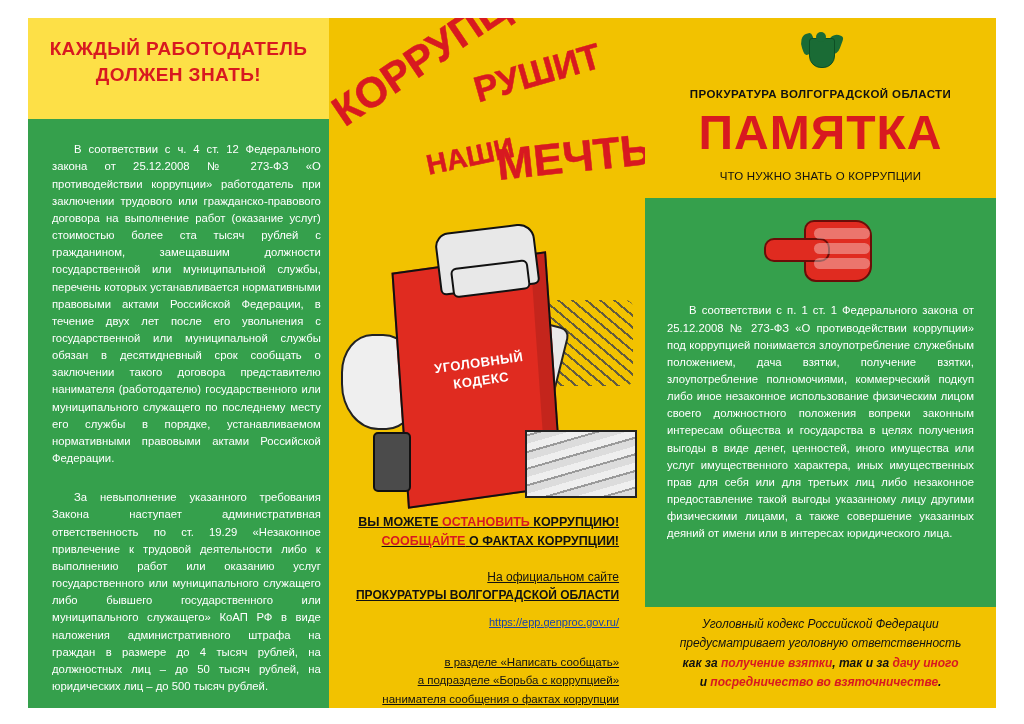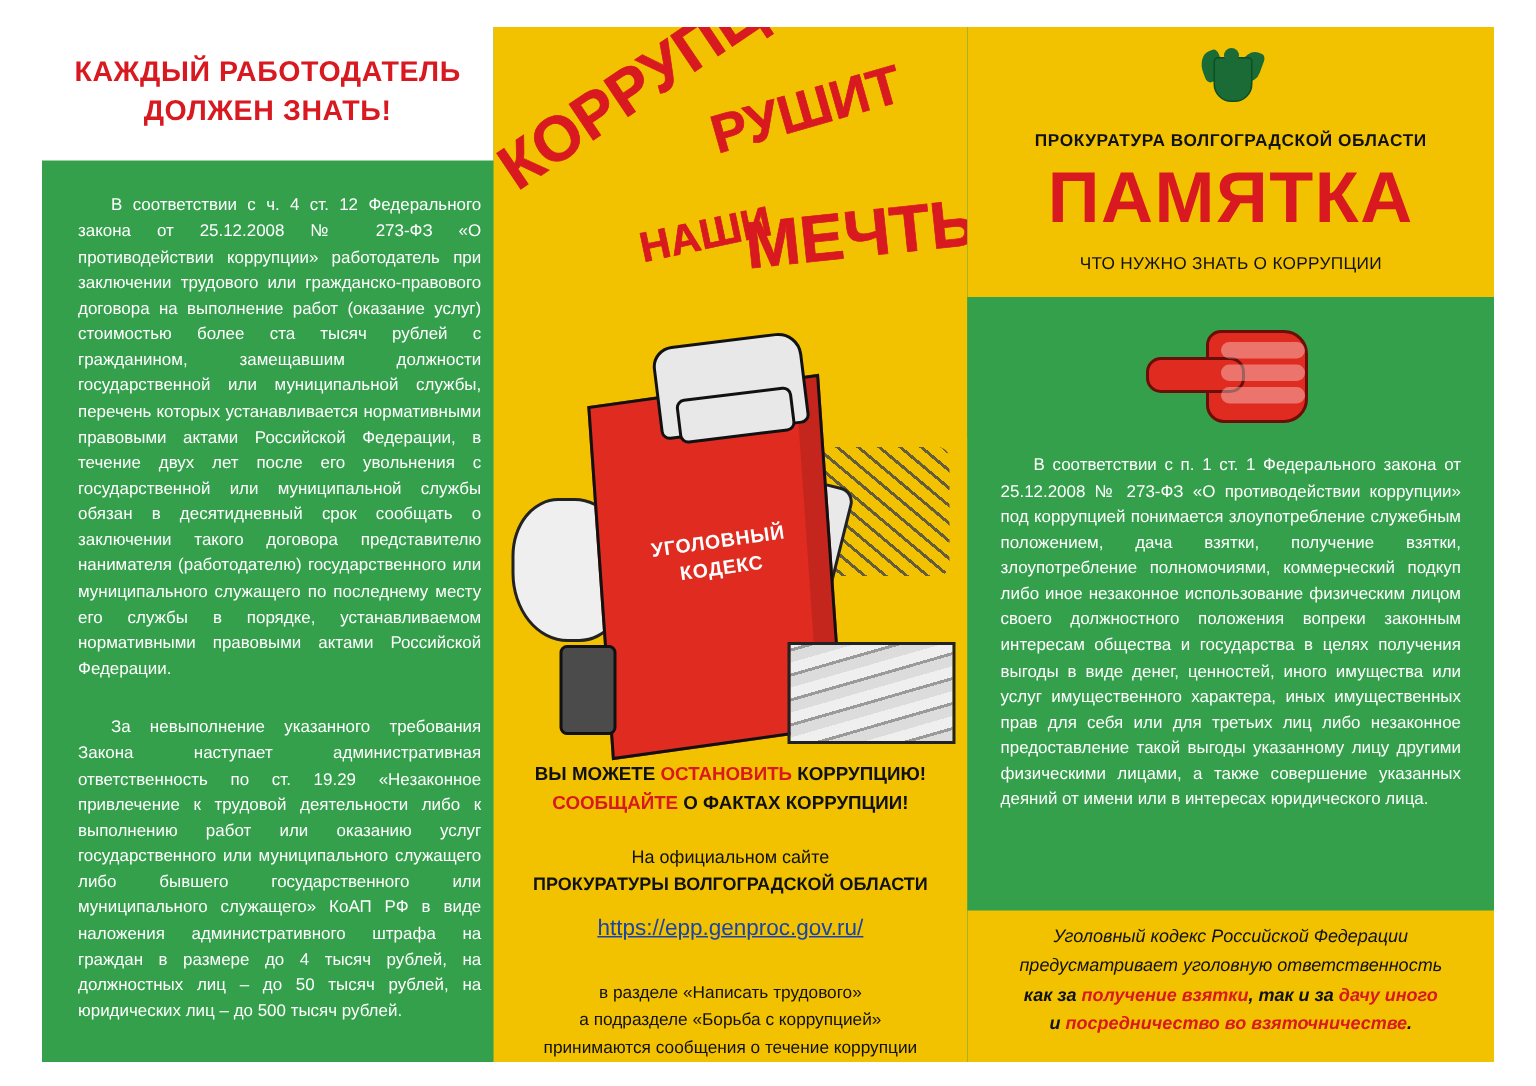--- a/index.html
+++ b/index.html
@@ -31,22 +31,22 @@
 
   
   .panel-left {
     position: relative;
     width: 312px;
     background: #35a04c;
     display: flex;
     flex-direction: column;
   }
   .panel-left-header {
-    background: #ffffff;
-    padding: 18px 16px 20px 16px;
+    background: #fde047;
+    padding: 18px 16px 32px 16px;
     text-align: center;
   }
   .panel-left-header .l1,
   .panel-left-header .l2 {
     color: #d81920;
     font-weight: bold;
     font-size: 19px;
     letter-spacing: 0.4px;
     line-height: 1.35;
     text-transform: uppercase;
@@ -208,41 +208,42 @@
     width: 86px;
     height: 86px;
     background:
       repeating-linear-gradient(40deg, #4a4a4a 0 2px, transparent 2px 9px);
     border-radius: 8px;
     opacity: 0.85;
   }
 
   .center-call {
     padding: 4px 26px 0 26px;
-    text-align: center;
+    text-align: right;
     color: #111;
+    text-decoration: underline;
   }
   .center-call .line1,
   .center-call .line2 {
     font-size: 12.5px;
     font-weight: bold;
     line-height: 1.5;
   }
   .center-call .hl-red { color: #d81920; }
   .center-call .site-note {
     margin-top: 18px;
     font-size: 12px;
     line-height: 1.5;
     font-weight: normal;
   }
   .center-call .site-note .bold { font-weight: bold; }
   .center-call .link {
     display: block;
     margin-top: 10px;
-    font-size: 15px;
+    font-size: 11px;
     color: #1a43a8;
     text-decoration: underline;
   }
   .center-call .tail {
     margin-top: 22px;
     font-size: 11.5px;
     line-height: 1.6;
   }
 
   
@@ -421,23 +422,23 @@
           <span class="hl-red">СООБЩАЙТЕ</span><span> О ФАКТАХ КОРРУПЦИИ!</span>
         </div>
 
         <div class="site-note">
           <div>На официальном сайте</div>
           <div class="bold">ПРОКУРАТУРЫ ВОЛГОГРАДСКОЙ ОБЛАСТИ</div>
           <a class="link" href="#">https://epp.genproc.gov.ru/</a>
         </div>
 
         <div class="tail">
-          <div>в разделе «Написать трудового»</div>
+          <div>в разделе «Написать сообщать»</div>
           <div>а подразделе «Борьба с коррупцией»</div>
-          <div>принимаются сообщения о течение коррупции</div>
+          <div>нанимателя сообщения о фактах коррупции</div>
         </div>
       </div>
     </section>
 
     <section class="panel-right">
       <header class="right-top">
         <div class="emblem">
           <div class="wing-l"></div>
           <div class="wing-r"></div>
           <div class="shield"></div>

